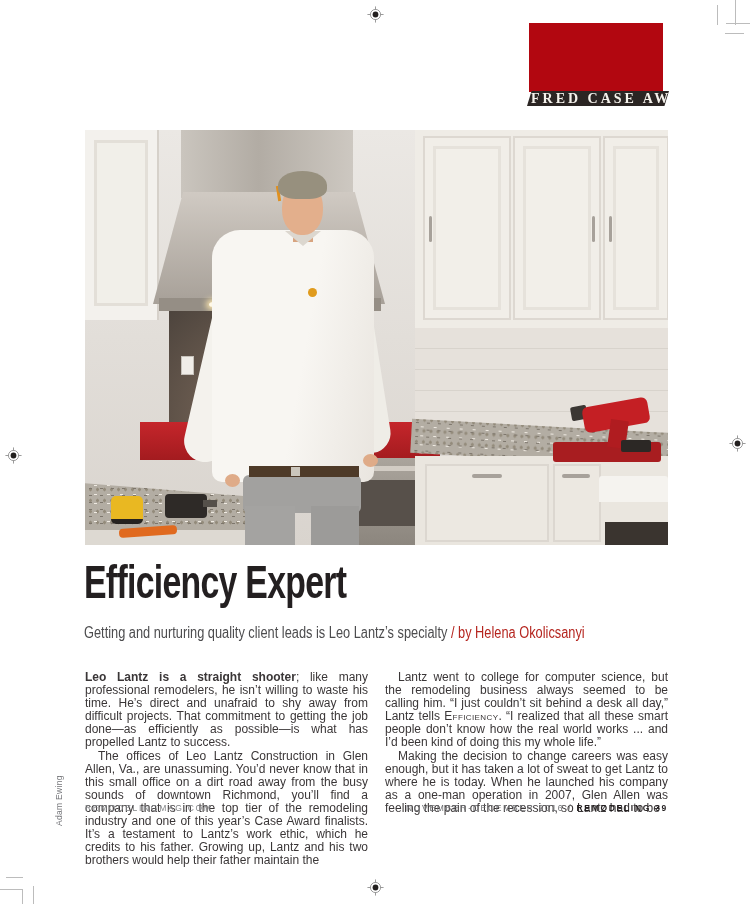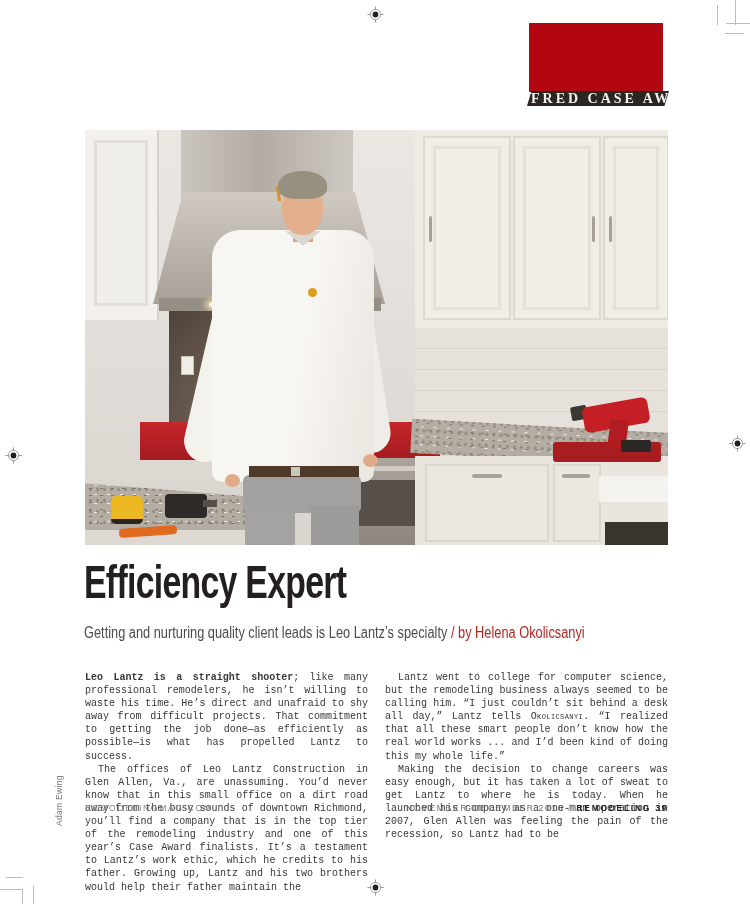--- a/index.html
+++ b/index.html
@@ -99,21 +99,21 @@
   .title{position:absolute;left:84px;top:554px;margin:0;font-size:47px;font-weight:800;
     color:#231f20;letter-spacing:-1px;white-space:nowrap;
     transform:scaleX(.72);transform-origin:0 0;}
   .subtitle{position:absolute;left:84px;top:624px;font-size:16px;color:#4c4c4e;
     white-space:nowrap;transform:scaleX(.8);transform-origin:0 0;font-weight:500;}
   .subtitle .byline{color:#b5251f;}
 
   
   .columns{position:absolute;left:85px;top:671px;width:583px;display:flex;gap:17px;}
   .col{width:283px;}
-  .col p{margin:0;font-family:Liberation Mono, monospace;font-size:10px;line-height:13.1px;
+  .col p{margin:0;font-family:Liberation Sans, sans-serif;font-size:12px;line-height:13.1px;
     text-align:justify;color:#3a3637;}
   .col p.indent{text-indent:13px;}
   .lead{font-weight:bold;}
   .smallcaps{font-variant:small-caps;letter-spacing:.4px;}
 
   
   .footer{position:absolute;left:85px;top:803px;width:583px;display:flex;
     justify-content:space-between;font-size:8.5px;letter-spacing:1.7px;}
   .footer .site{color:#808285;}
   .footer .issue{color:#6d6e71;text-align:right;}
@@ -262,21 +262,21 @@
 
   <h1 class="title">Efficiency Expert</h1>
   <div class="subtitle"><span>Getting and nurturing quality client leads is Leo Lantz’s specialty </span><span class="byline">/ by Helena Okolicsanyi</span></div>
 
   <div class="columns">
     <div class="col">
       <p><span class="lead">Leo Lantz is a straight shooter</span><span>; like many professional remodelers, he isn’t willing to waste his time. He’s direct and unafraid to shy away from difficult projects. That commitment to getting the job done—as efficiently as possible—is what has propelled Lantz to success.</span></p>
       <p class="indent">The offices of Leo Lantz Construction in Glen Allen, Va., are unassuming. You’d never know that in this small office on a dirt road away from the busy sounds of downtown Richmond, you’ll find a company that is in the top tier of the remodeling industry and one of this year’s Case Award finalists. It’s a testament to Lantz’s work ethic, which he credits to his father. Growing up, Lantz and his two brothers would help their father maintain the</p>
     </div>
     <div class="col">
-      <p class="indent"><span>Lantz went to college for computer science, but the remodeling business always seemed to be calling him. “I just couldn’t sit behind a desk all day,” Lantz tells </span><span class="smallcaps">Okolicsanyi</span><span>. “I realized that all these smart people don’t know how the real world works ... and I’d been kind of doing this my whole life.”</span></p>
+      <p class="indent"><span>Lantz went to college for computer science, but the remodeling business always seemed to be calling him. “I just couldn’t sit behind a desk all day,” Lantz tells </span><span class="smallcaps">Efficiency</span><span>. “I realized that all these smart people don’t know how the real world works ... and I’d been kind of doing this my whole life.”</span></p>
       <p class="indent">Making the decision to change careers was easy enough, but it has taken a lot of sweat to get Lantz to where he is today. When he launched his company as a one-man operation in 2007, Glen Allen was feeling the pain of the recession, so Lantz had to be</p>
     </div>
   </div>
 
   <div class="footer">
     <span class="site">REMODELINGMAG.COM</span>
     <span><span class="issue">NOVEMBER-DECEMBER 2016 / </span><span class="brand">REMODELING 39</span></span>
   </div>
 
 </div>

